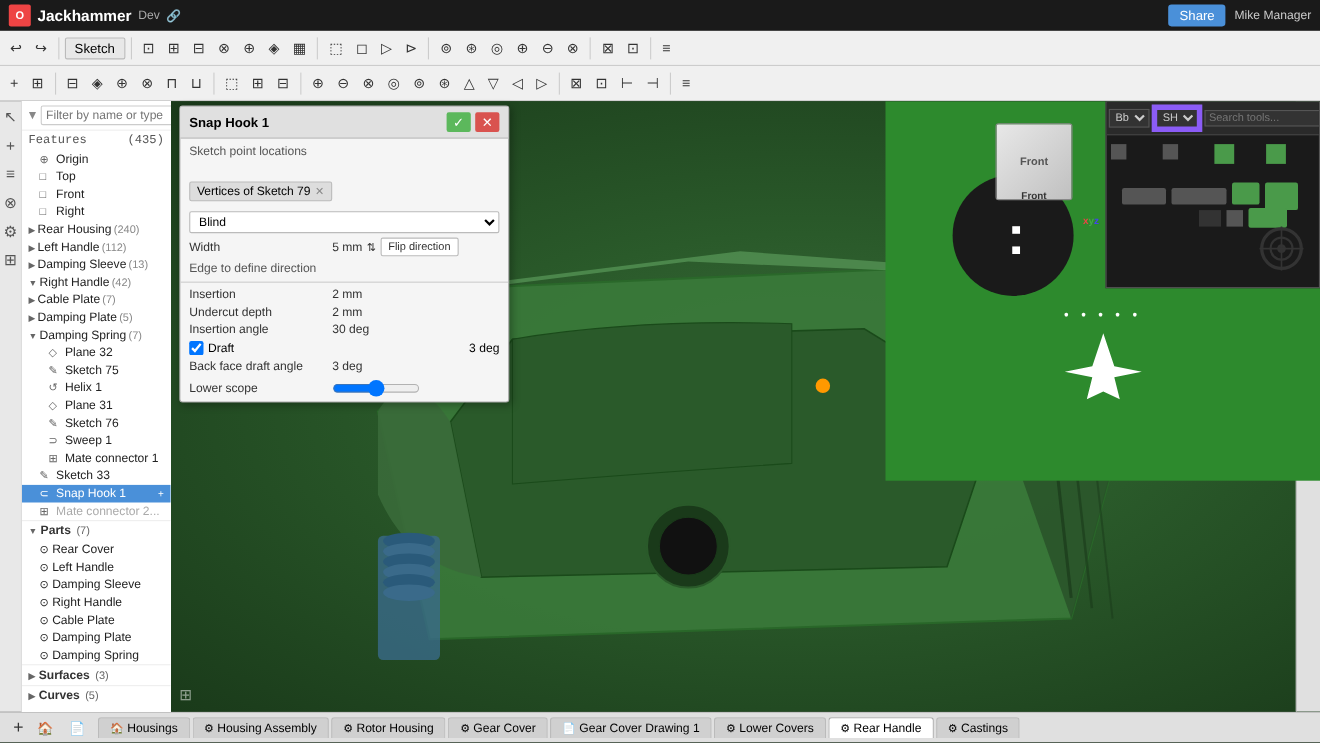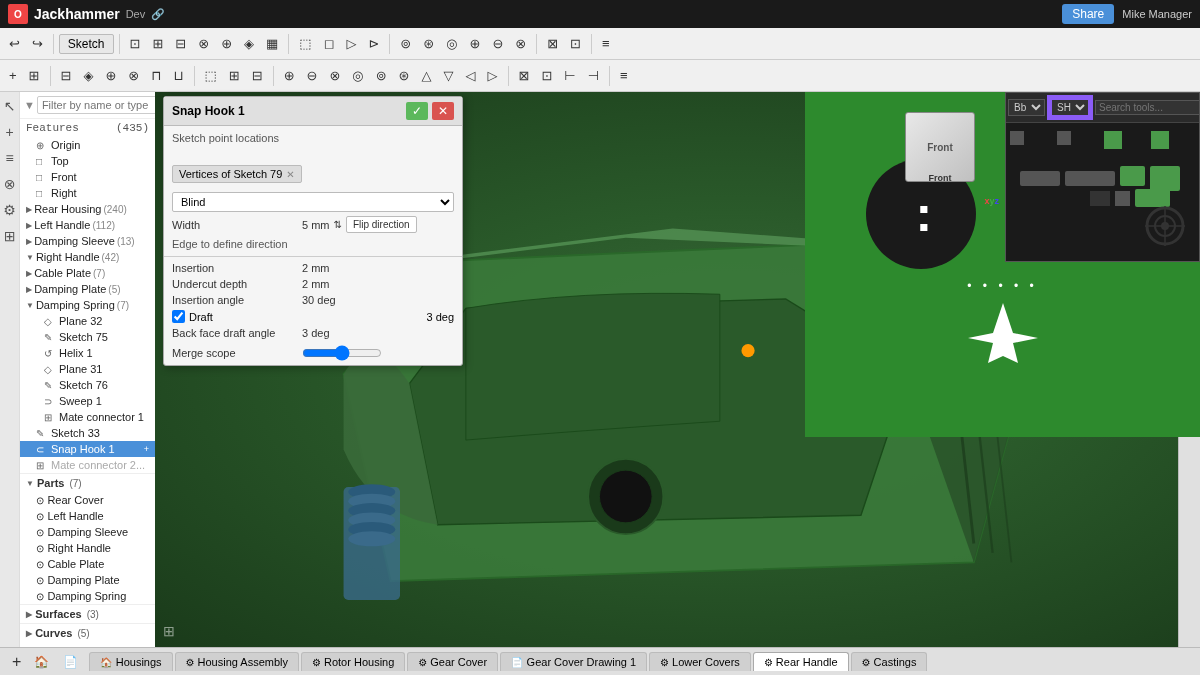--- a/index.html
+++ b/index.html
@@ -537,21 +537,21 @@
   <div class="panel-checkbox-row">
     <input type="checkbox" checked="" style="">
     <span>Draft</span>
     <span style="margin-left:auto;">3 deg</span>
   </div>
   <div class="panel-row">
     <span class="panel-row-label">Back face draft angle</span>
     <span class="panel-row-value">3 deg</span>
   </div>
   <div class="panel-row">
-    <span class="panel-row-label">Merge scope</span>
+    <span class="panel-row-label">Lower scope</span>
     <div class="panel-row-value">
       <input type="range" class="panel-slider" style="width: 80px;" value="50">
     </div>
   </div>
 </div>
 
 <div id="bottom-tabs">
   <div class="tab-bottom-left">
     <button class="toolbar-btn" style="font-size:16px;padding:0 4px;">+</button>
     <button class="toolbar-btn" style="font-size:12px;">🏠</button>

